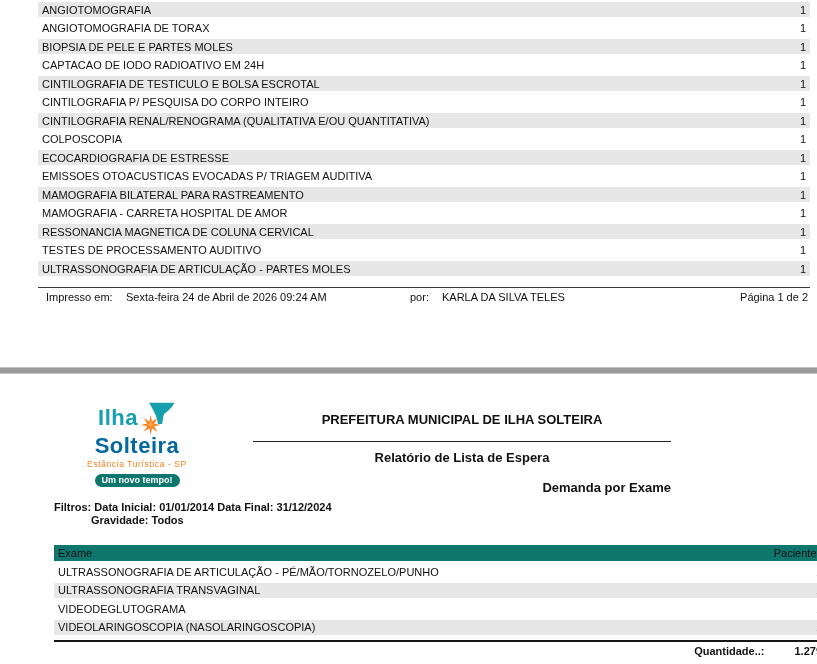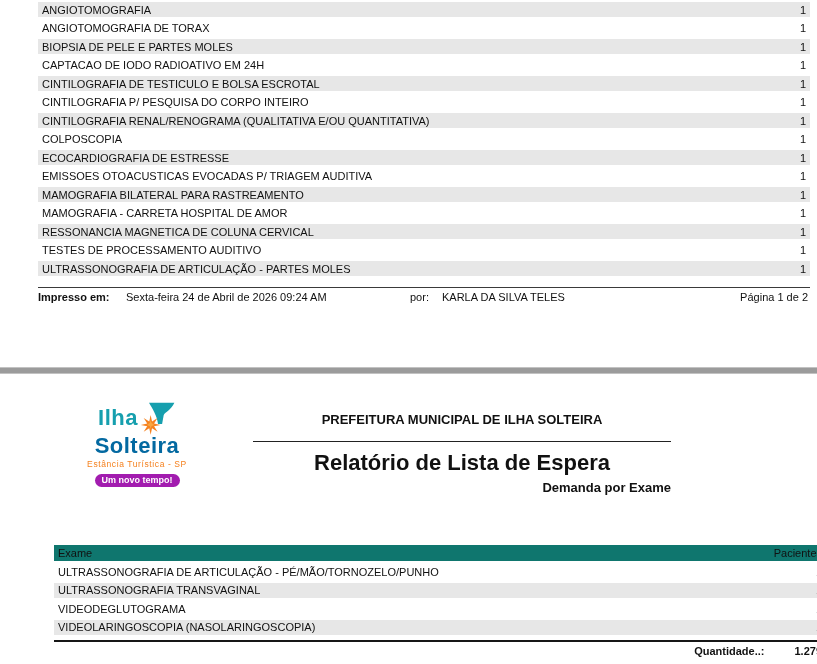--- a/index.html
+++ b/index.html
@@ -14,47 +14,47 @@
   .row { display:flex; justify-content:space-between; align-items:center;
          height:15px; margin-bottom:3.5px; padding:0 4px;gap:24px; }
   .row .exam  { font-size:11px; white-space:nowrap; }
   .row .count { font-size:11px; }
   #p1-rows .row:nth-child(odd)  { background:#e7e7e7; }
   #p2-rows .row:nth-child(even) { background:#e7e7e7; }
 
   .footer-line { position:absolute; left:38px; top:287px; width:772px; border-top:1px solid #3a3a3a; }
   .p1-footer { position:absolute; left:38px; top:291px; width:772px; height:14px; font-size:11px; }
   .p1-footer span { position:absolute; top:0; white-space:nowrap; }
-  .p1-footer .lbl-impresso { left:0; font-weight:bold; }
+  .p1-footer .lbl-impresso { left:8px; font-weight:normal; }
   .p1-footer .val-impresso { left:88px; }
   .p1-footer .lbl-por { left:372px; font-weight:normal; }
   .p1-footer .val-por { left:404px; }
   .p1-footer .pagina  { right:2px; }
 
   
   .page-separator { position:absolute; left:0; top:367px; width:817px; height:7px;
                     background:#9b9b9b; border-top:1px solid #c2c2c2; border-bottom:1px solid #c2c2c2; }
 
   
   .page2 { position:absolute; left:0; top:374px; width:817px; height:290px;margin-left:16px; }
 
   .logo { position:absolute; left:62px; top:28px; width:118px; text-align:center; }
   .logo .l1 { font-size:22px; font-weight:bold; color:#169fae; line-height:20px; letter-spacing:.5px;
               display:flex; align-items:flex-start; justify-content:center; gap:2px; }
   .logo .l1 .word { padding-top:6px; }
   .logo .l2 { font-size:22px; font-weight:bold; color:#0369a1; line-height:22px; letter-spacing:.5px; margin-top:-6px; }
   .logo .sub { font-size:8.5px; color:#f58220; letter-spacing:.6px; margin-top:2px; white-space:nowrap; }
-  .logo .badge { display:inline-block; margin-top:3px; background:#a21caf; color:#fff;
+  .logo .badge { display:inline-block; margin-top:3px; background:#0f766e; color:#fff;
                  font-size:9px; font-weight:bold; padding:1px 7px 2px; border-radius:7px; white-space:nowrap; }
 
   .muni { position:absolute; left:237px; top:38px; width:418px; text-align:center;
           font-size:13px; font-weight:bold; }
   .muni-line { position:absolute; left:237px; top:67px; width:418px; border-top:1px solid #222; }
   .rep-title { position:absolute; left:237px; top:76px; width:418px; text-align:center;
-               font-size:22px; font-weight:bold; }
+               font-size:13px; font-weight:bold; }
   .rep-subtitle { position:absolute; left:237px; top:106px; width:418px; text-align:right;
                   font-size:13px; font-weight:bold; }
 
   .filters { position:absolute; left:38px; top:127px; font-size:11px; font-weight:bold; line-height:13px; }
   .filters .indent { margin-left:37px; }
 
   .thead { position:absolute; left:38px; top:171px; width:772px; height:16px; background:#0f766e;
            display:flex; justify-content:space-between; align-items:center; padding:0 4px; font-size:11px; }
   #p2-rows { left:38px; top:190px; width:772px; }
 
@@ -158,20 +158,24 @@
       <div class="l2">Solteira</div>
       <div class="sub">Estância Turística - SP</div>
       <div class="badge">Um novo tempo!</div>
     </div>
 
     <div class="muni">PREFEITURA MUNICIPAL DE ILHA SOLTEIRA</div>
     <div class="muni-line"></div>
     <div class="rep-title">Relatório de Lista de Espera</div>
     <div class="rep-subtitle">Demanda por Exame</div>
 
+    <div class="filters">
+      <div>Filtros: Data Inicial: 01/01/2014 Data Final: 31/12/2024</div>
+      <div class="indent">Gravidade: Todos</div>
+    </div>
 
     <div class="thead">
       <span>Exame</span>
       <span>Pacientes</span>
     </div>
     <div class="rows" id="p2-rows">
         <div class="row">
           <span class="exam">ULTRASSONOGRAFIA DE ARTICULAÇÃO - PÉ/MÃO/TORNOZELO/PUNHO</span>
           <span class="count">1</span>
         </div>

